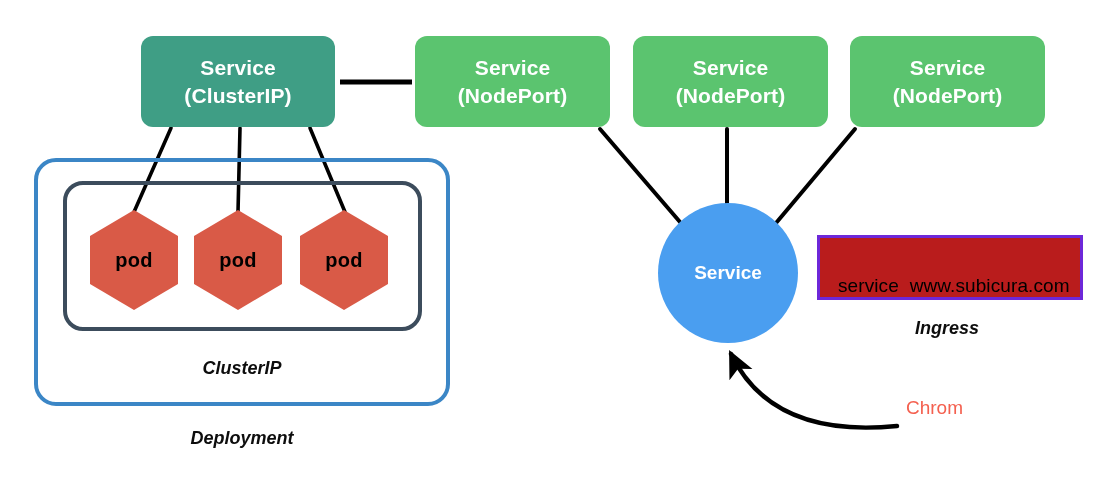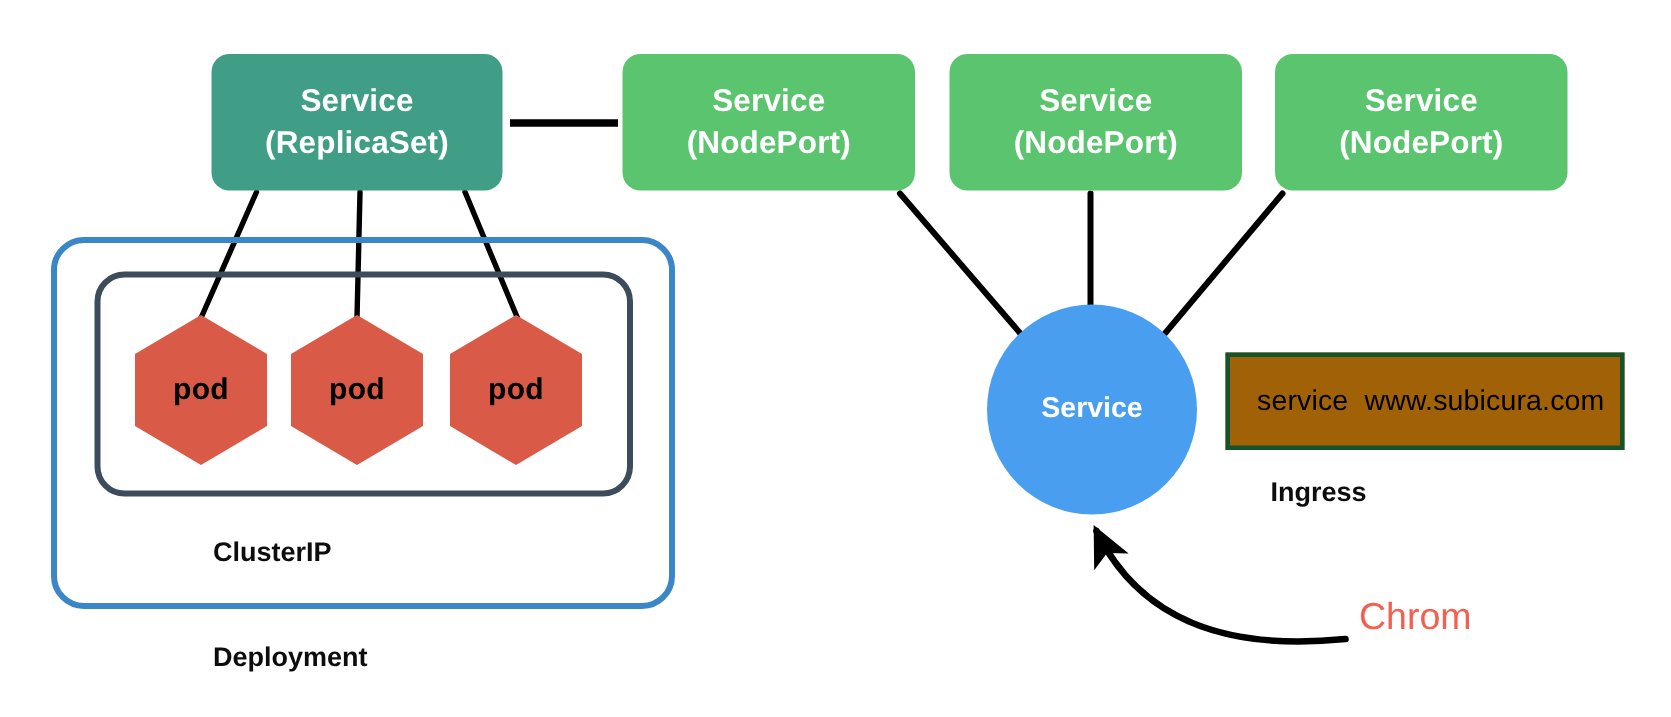--- a/index.html
+++ b/index.html
@@ -93,46 +93,48 @@
     font-size: 19px;
     line-height: 1.35;
     text-align: center;
     z-index: 3;
   }
 
   
   #ingress-box {
     position: absolute;
     box-sizing: border-box;
-    border: 3px solid #14532d;
-    background: #a16207;
-    display: flex;
-    align-items: center;
+    border: 3px solid #6d28d9;
+    background: #b91c1c;
+    display: flex;
+    align-items: flex-end;
     z-index: 3;
   }
   #ingress-rule {
     font-size: 19px;
     color: #000000;
     white-space: pre;
     padding-left: 18px;
     letter-spacing: .1px;
   }
 
   
   .caption {
     position: absolute;
     font-weight: bold;
     font-size: 18px;
     color: #0d0d0d;
+    text-align: center;
     z-index: 5;
     white-space: nowrap;
+    font-style: italic;
   }
   #client-label {
     position: absolute;
-    font-size: 25px;
+    font-size: 19px;
     text-align: right;
     white-space: nowrap;
     z-index: 5;
   }
 </style>
 </head>
 <body>
 
 <div id="canvas">
 
@@ -151,21 +153,21 @@
 
     <line x1="600" y1="129" x2="686" y2="229" stroke="#000000" stroke-width="4" stroke-linecap="round"></line>
     <line x1="727" y1="129" x2="727" y2="204" stroke="#000000" stroke-width="4" stroke-linecap="round"></line>
     <line x1="855" y1="129" x2="771" y2="229" stroke="#000000" stroke-width="4" stroke-linecap="round"></line>
 
     <path d="M 897,426 C 818,434 760,414 731,354" fill="none" stroke="#000000" stroke-width="4.4" stroke-linecap="round" marker-end="url(#arrowhead)"></path>
   </svg>
 
   <div class="svc-box" id="svc-clusterip" style="left:141px; top:36px; width:194px; height:91px; background:#3f9e85;">
     <span class="ln">Service</span>
-    <span class="ln">(ReplicaSet)</span>
+    <span class="ln">(ClusterIP)</span>
   </div>
 
   <div class="svc-box" id="svc-nodeport-1" style="left:415px; top:36px; width:195px; height:91px; background:#5bc46f;">
     <span class="ln">Service</span>
     <span class="ln">(NodePort)</span>
   </div>
 
   <div class="svc-box" id="svc-nodeport-2" style="left:633px; top:36px; width:195px; height:91px; background:#5bc46f;">
     <span class="ln">Service</span>
     <span class="ln">(NodePort)</span>

